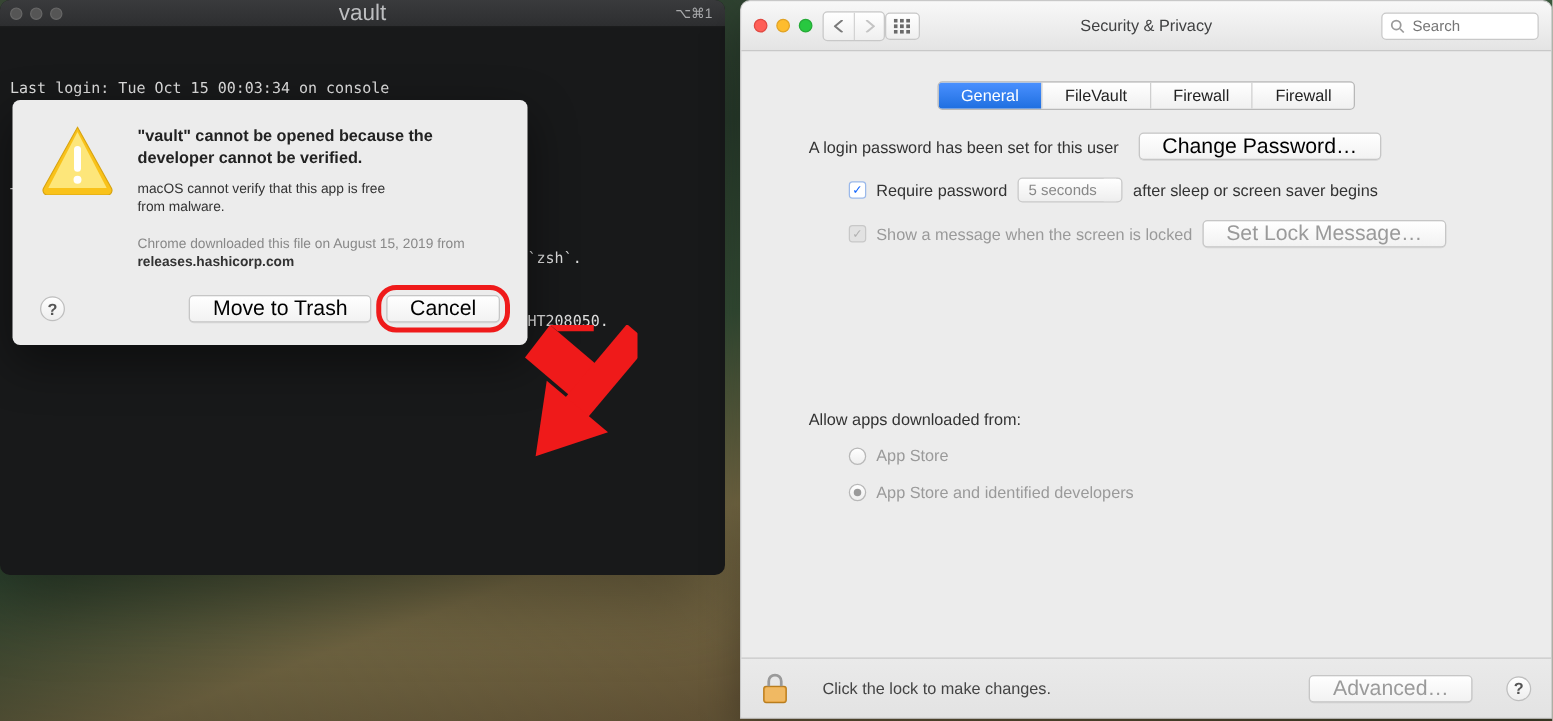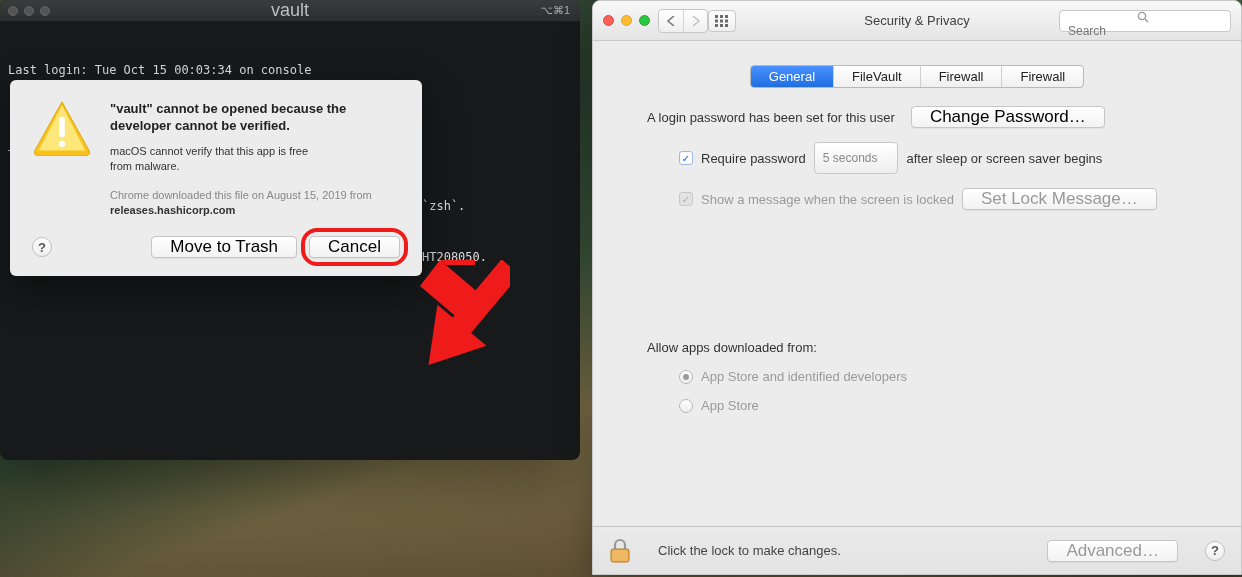--- a/index.html
+++ b/index.html
@@ -185,22 +185,21 @@
     position:absolute; left:0; right:0; text-align:center;
     font-size: 13px; font-weight: 500; color:#404142;
     pointer-events:none;
   }
   .search-wrap {
     margin-left:auto;
     display:flex; align-items:center;
     border:1px solid #c8c8c8; border-radius:4px;
     background:#fff;
     height:22px; padding:0 6px;
-    width:172px;
-    flex-direction:column;
+    width:126px;
   }
   .search-wrap input {
     border:none; outline:none; font-size:12px; color:#555;
     background:transparent; width:100%;
   }
   .search-wrap .sicon { color:#9a9a9a; margin-right:4px; display:flex; }
 
   .prefs-tabs {
     margin: 24px auto 18px auto;
     display: inline-flex;
@@ -232,21 +231,21 @@
   .checkbox {
     width:14px;height:14px;border-radius:3px;
     border:1px solid #b0b0b0;
     background:linear-gradient(#fff,#eee);
     display:flex;align-items:center;justify-content:center;
     font-size:10px;color:#0a60ff;
   }
   .checkbox.checked { background:#fff; border-color:#9bb9ea; }
   .checkbox.disabled { background:#e2e2e2;border-color:#c8c8c8;color:#b0b0b0; }
   .select-pill {
-    height:32px;padding:0 20px 0 8px;
+    height:20px;padding:0 20px 0 8px;
     border:1px solid #c8c8c8;border-radius:4px;
     background:linear-gradient(#fff,#eee);
     font-size:12px;color:#888;
     display:flex;align-items:center;
     position:relative;
   }
   .select-pill::after{
     content:"";position:absolute;right:4px;width:10px;height:100%;
     display:flex;align-items:center;justify-content:center;
     background:
@@ -445,26 +444,26 @@
       <div class="row indent">
         <div class="checkbox checked disabled">✓</div>
         <span class="disabled-text">Show a message when the screen is locked</span>
         <button class="mac-button disabled">Set Lock Message…</button>
       </div>
 
       <div class="section-gap"></div>
 
       <div class="section-label">Allow apps downloaded from:</div>
       <div class="row indent">
+        <div class="radio"></div>
+        <span class="disabled-text">App Store</span>
+      </div>
+      <div class="row indent">
         <div class="radio checked"></div>
         <span class="disabled-text">App Store and identified developers</span>
-      </div>
-      <div class="row indent">
-        <div class="radio"></div>
-        <span class="disabled-text">App Store</span>
       </div>
     </div>
 
     <div class="prefs-footer">
       <span class="lock">
         <svg width="22" height="26" viewBox="0 0 22 26">
           <rect x="2" y="11" width="18" height="13" rx="2" fill="#e6a23c" stroke="#b87d1e"></rect>
           <rect x="3" y="12" width="16" height="11" rx="1.5" fill="#f0b963"></rect>
           <path d="M6 11 V7 a5 5 0 0 1 10 0 V11" fill="none" stroke="#9a9a9a" stroke-width="2.2"></path>
         </svg>

